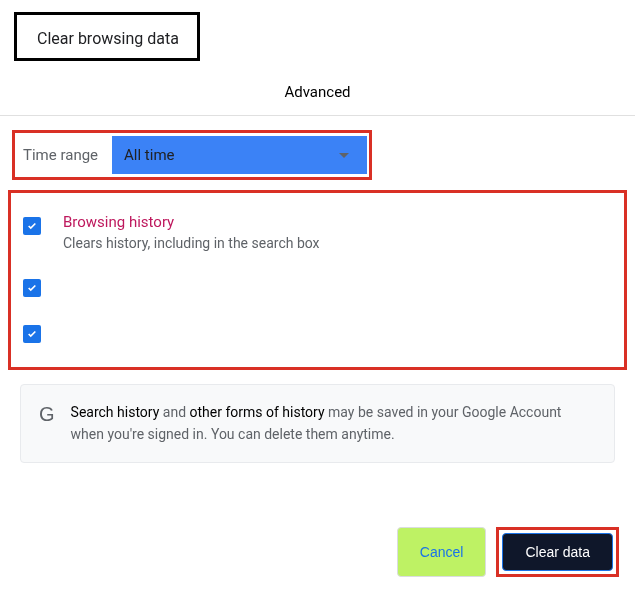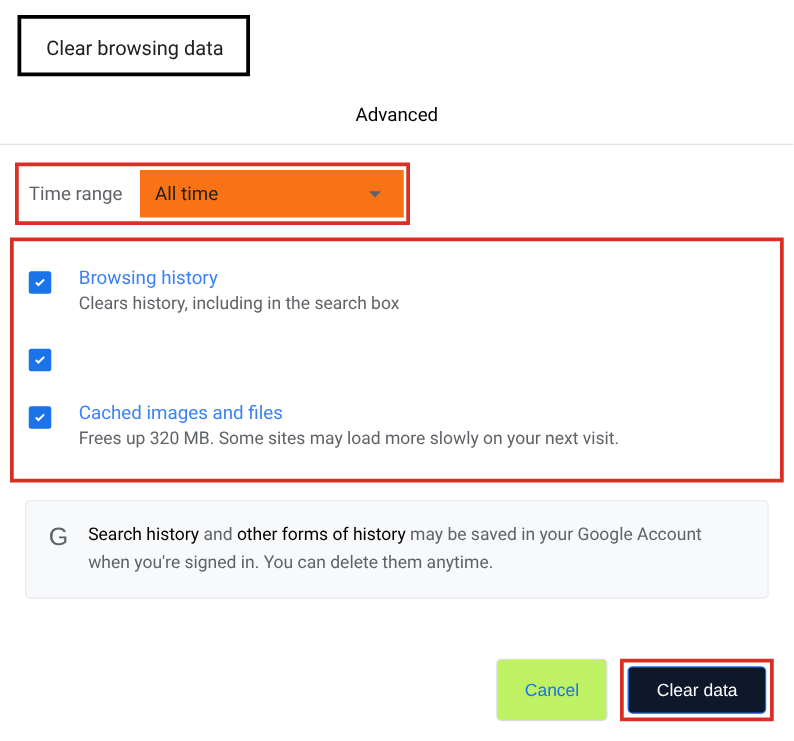--- a/index.html
+++ b/index.html
@@ -36,31 +36,31 @@
     .tab.active {
       color: #1a73e8;
       font-weight: 500;
       border-bottom: 3px solid #1a73e8;
     }
     .time-range-row {
       display: flex;
       align-items: center;
       margin: 14px 0 0 12px;
       border: 3px solid #d93025;
-      width: 316px;
+      width: 360px;
       padding: 3px 2px;
     }
     .time-range-label {
       color: #5f6368;
       font-size: 15px;
       padding: 0 14px 0 6px;
     }
     .time-range-select {
       flex: 1;
-      background: #f97316;
+      background: #3b82f6;
       border: none;
       padding: 10px 12px;
       font-size: 15px;
       color: #202124;
       display: flex;
       justify-content: space-between;
       align-items: center;
       cursor: pointer;
     }
     .dropdown-arrow {
@@ -90,21 +90,21 @@
       display: flex;
       align-items: center;
       justify-content: center;
       cursor: pointer;
     }
     .checkmark {
       width: 10px; height: 10px;
     }
     .option-label {
       font-size: 15px;
-      color: #3b82f6;
+      color: #be185d;
       margin-bottom: 4px;
     }
     .option-desc {
       font-size: 14px;
       color: #5f6368;
     }
     .info-box {
       margin: 14px 20px 0 20px;
       background: #f8f9fa;
       border: 1px solid #e8eaed;
@@ -197,24 +197,20 @@
           <path fill="none" stroke="#fff" stroke-width="4" d="M4 12l5 5L20 6"></path>
         </svg>
     </div>
   </div>
   <div class="option-row">
     <div class="checkbox">
       <svg class="checkmark" viewBox="0 0 24 24">
           <path fill="none" stroke="#fff" stroke-width="4" d="M4 12l5 5L20 6"></path>
         </svg>
     </div>
-    <div>
-      <div class="option-label">Cached images and files</div>
-      <div class="option-desc">Frees up 320 MB. Some sites may load more slowly on your next visit.</div>
-    </div>
   </div>
 </div>
 
 <div class="info-box">
   <div class="google-icon">G</div>
   <div class="info-text">
     <span class="link">Search history</span><span> and </span><span class="link">other forms of history</span><span> may be saved in your Google Account when you're signed in. You can delete them anytime.</span>
   </div>
 </div>
 

